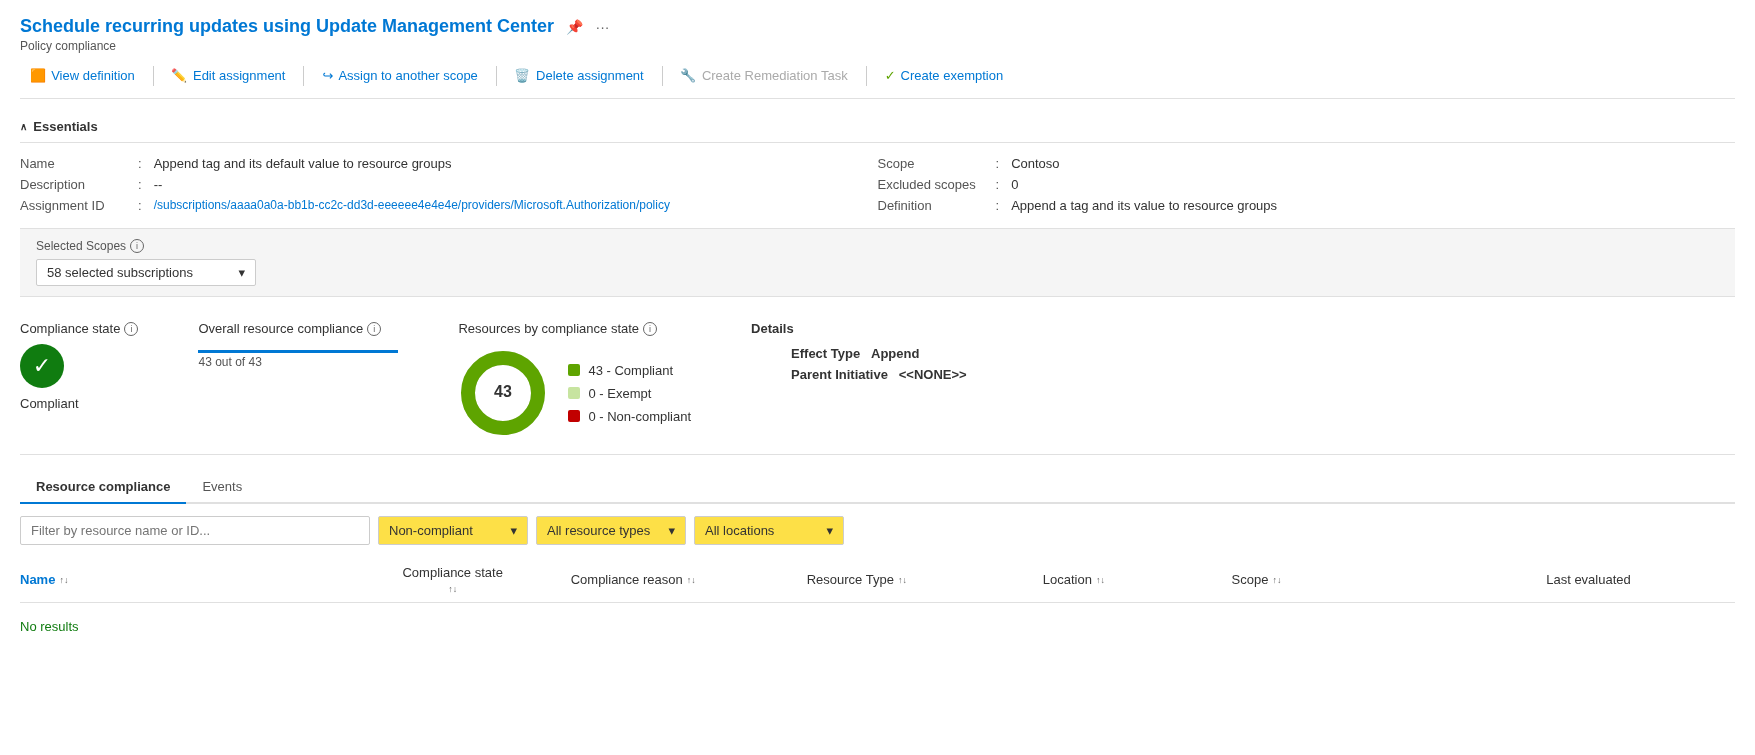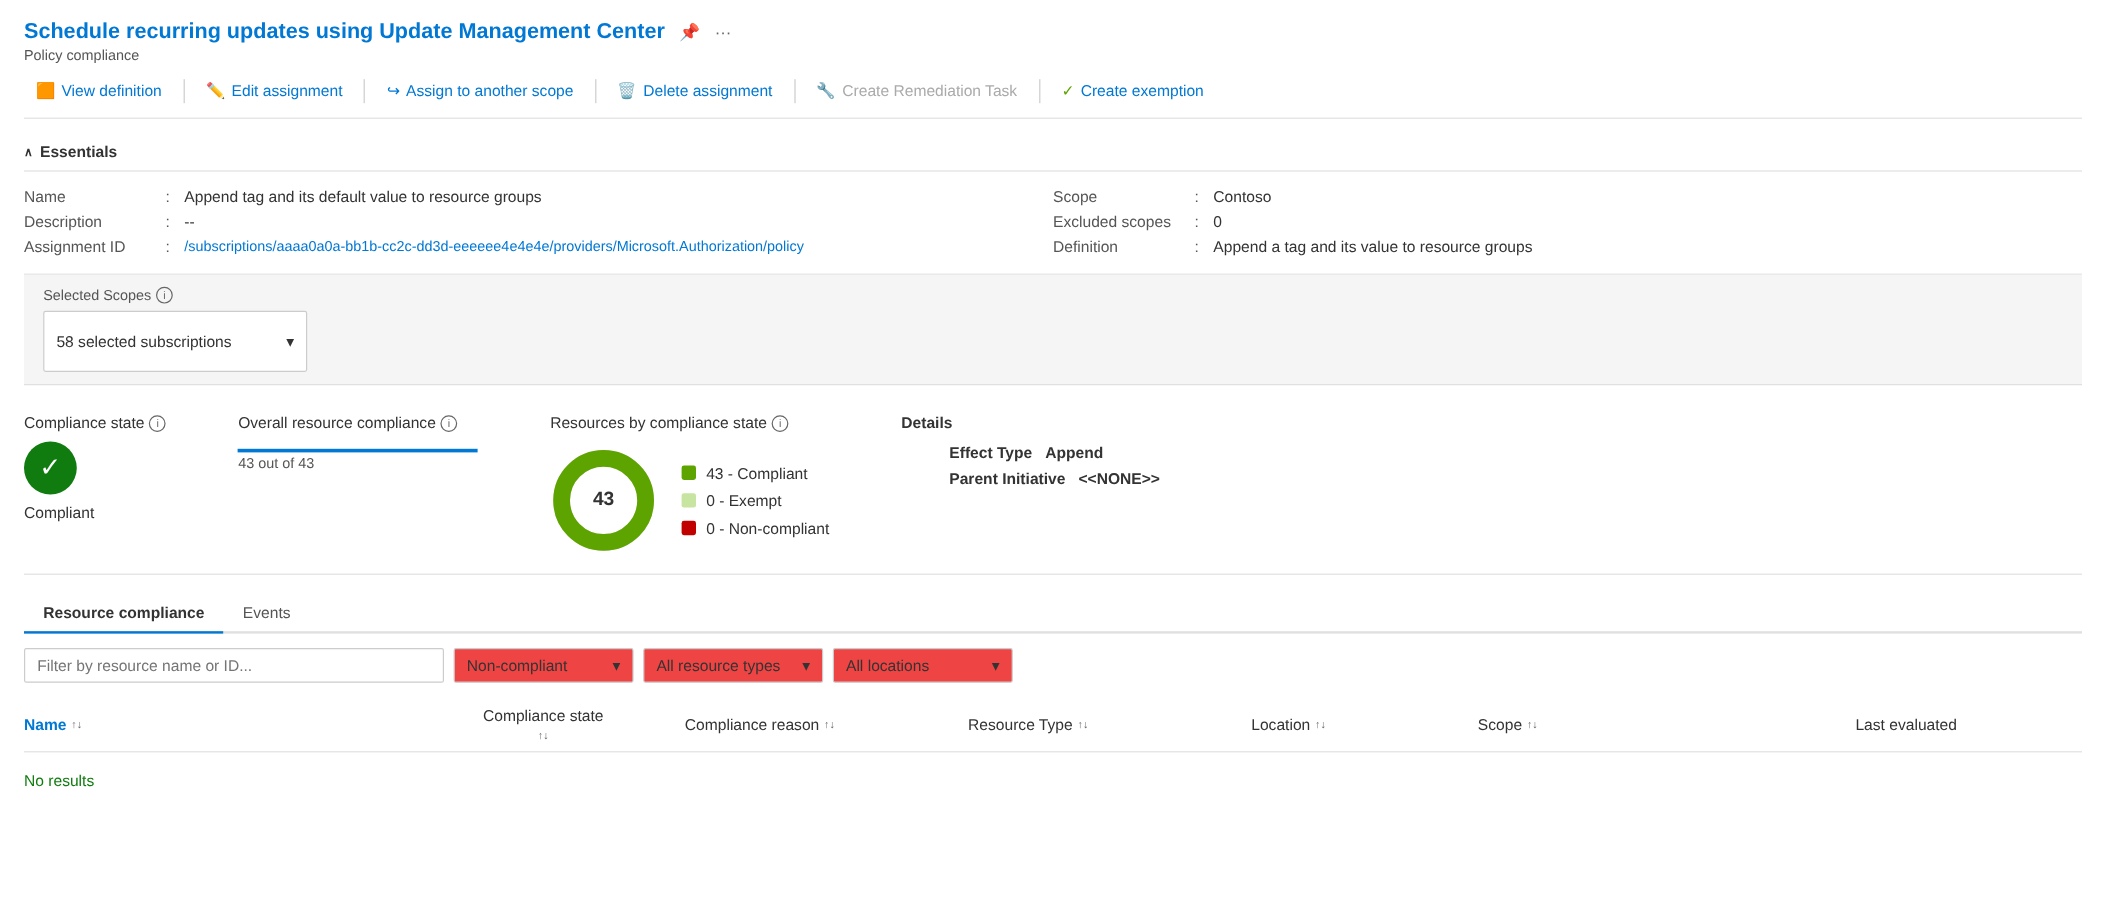--- a/index.html
+++ b/index.html
@@ -20,21 +20,21 @@
 
     .essentials { padding: 12px 0; border-bottom: 1px solid #e0e0e0; }
     .essentials-grid { display: grid; grid-template-columns: 1fr 1fr; gap: 6px 0; }
     .essentials-row { display: flex; gap: 8px; padding: 3px 0; font-size: 13px; }
     .essentials-label { color: #555; min-width: 110px; }
     .essentials-colon { color: #555; margin-right: 4px; }
     .essentials-value { color: #333; }
 
     .selected-scopes-bar { background: #f5f5f5; padding: 10px 16px; border-bottom: 1px solid #e0e0e0; }
     .scopes-label { font-size: 12px; color: #555; margin-bottom: 6px; display: flex; align-items: center; gap: 4px; }
-    .scopes-dropdown { display: flex; align-items: center; justify-content: space-between; background: #fff; border: 1px solid #ccc; padding: 17px 10px; width: 220px; cursor: pointer; font-size: 13px; border-radius: 2px; }
+    .scopes-dropdown { display: flex; align-items: center; justify-content: space-between; background: #fff; border: 1px solid #ccc; padding: 5px 10px; width: 220px; cursor: pointer; font-size: 13px; border-radius: 2px; }
 
     .compliance-section { padding: 24px 0 16px 0; display: flex; gap: 60px; align-items: flex-start; border-bottom: 1px solid #e0e0e0; }
 
     .compliance-state { display: flex; flex-direction: column; align-items: flex-start; gap: 8px; }
     .compliance-state-label { font-size: 13px; color: #333; display: flex; align-items: center; gap: 4px; }
     .compliant-icon { width: 44px; height: 44px; background: #107c10; border-radius: 50%; display: flex; align-items: center; justify-content: center; color: white; font-size: 22px; }
     .compliant-text { color: #333; font-size: 13px; }
 
     .overall-compliance { display: flex; flex-direction: column; }
     .overall-label { font-size: 13px; color: #333; display: flex; align-items: center; gap: 4px; margin-bottom: 8px; }
@@ -54,21 +54,21 @@
     .details-title { font-size: 13px; font-weight: 600; color: #333; margin-bottom: 4px; }
     .details-row { font-size: 13px; color: #333; padding-left: 40px; }
     .details-row span { font-weight: 700; }
 
     .tabs-row { display: flex; gap: 0; border-bottom: 2px solid #e0e0e0; margin-top: 16px; }
     .tab { padding: 8px 16px; font-size: 13px; cursor: pointer; color: #555; border-bottom: 2px solid transparent; margin-bottom: -2px; }
     .tab.active { color: #333; font-weight: 700; border-bottom: 2px solid #0078d4; }
 
     .filter-row { display: flex; gap: 8px; padding: 12px 0; align-items: center; }
     .filter-input { border: 1px solid #ccc; padding: 6px 10px; width: 350px; font-size: 13px; border-radius: 2px; color: #ef4444; }
-    .filter-select { border: 1px solid #ccc; padding: 6px 10px; font-size: 13px; border-radius: 2px; background: #ef4444; cursor: pointer; display: flex; align-items: center; gap: 8px; min-width: 150px; justify-content: space-between; }
+    .filter-select { border: 1px solid #ccc; padding: 6px 10px; font-size: 13px; border-radius: 2px; background: #fde047; cursor: pointer; display: flex; align-items: center; gap: 8px; min-width: 150px; justify-content: space-between; }
 
     .table-header { display: flex; align-items: center; padding: 8px 0; border-bottom: 1px solid #e0e0e0; font-size: 13px; color: #333; }
     .th { display: flex; align-items: center; gap: 4px; font-weight: 400; }
     .th.name { color: #0078d4; font-weight: 700; min-width: 180px; flex: 2; }
     .th.compliance-state { flex: 1.5; min-width: 140px; }
     .th.compliance-reason { flex: 1.5; min-width: 150px; text-align: right; }
     .th.resource-type { flex: 1.5; min-width: 130px; }
     .th.location { flex: 1.2; min-width: 110px; }
     .th.scope { flex: 2; min-width: 160px; }
     .th.last-evaluated { flex: 1.2; min-width: 120px; }

